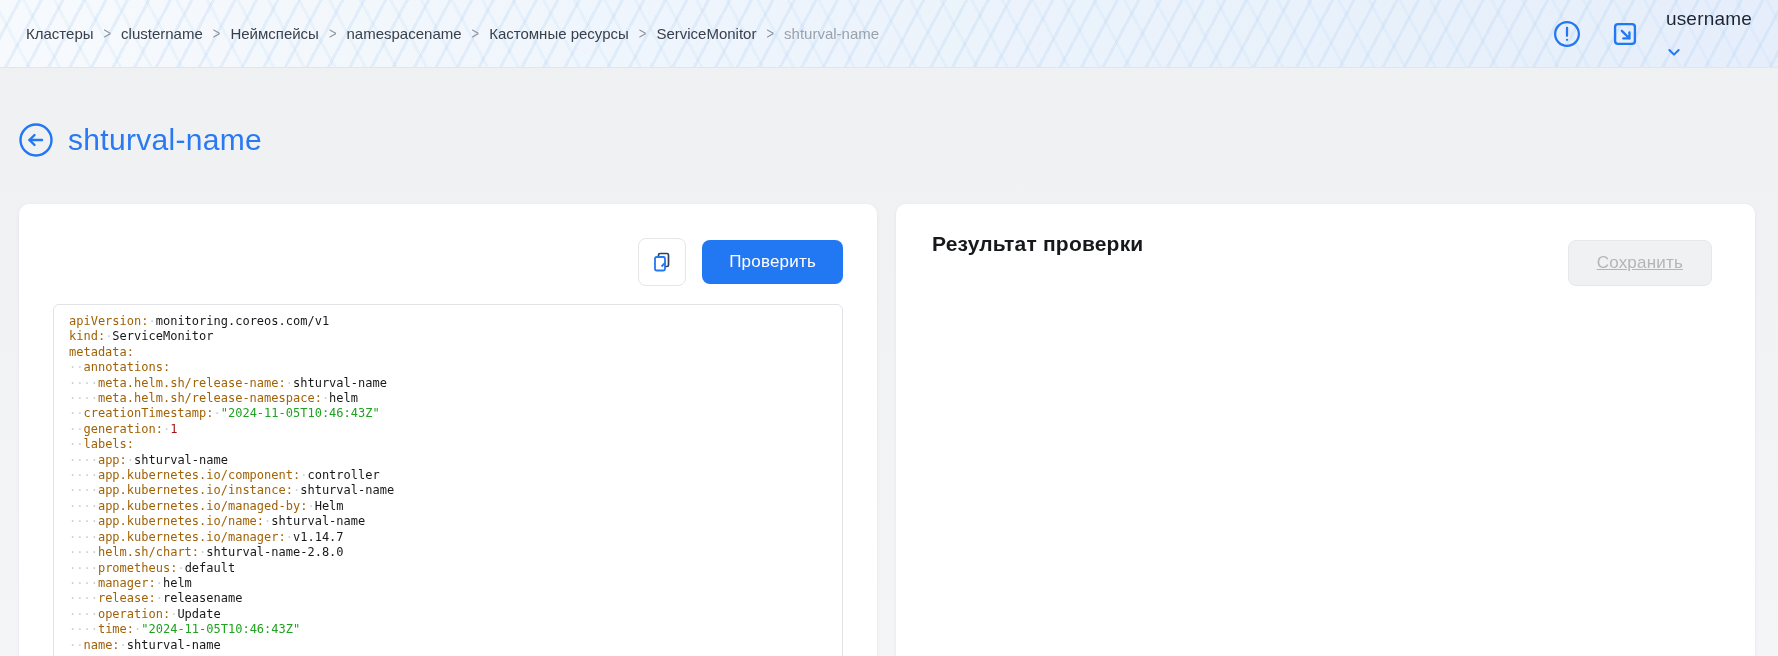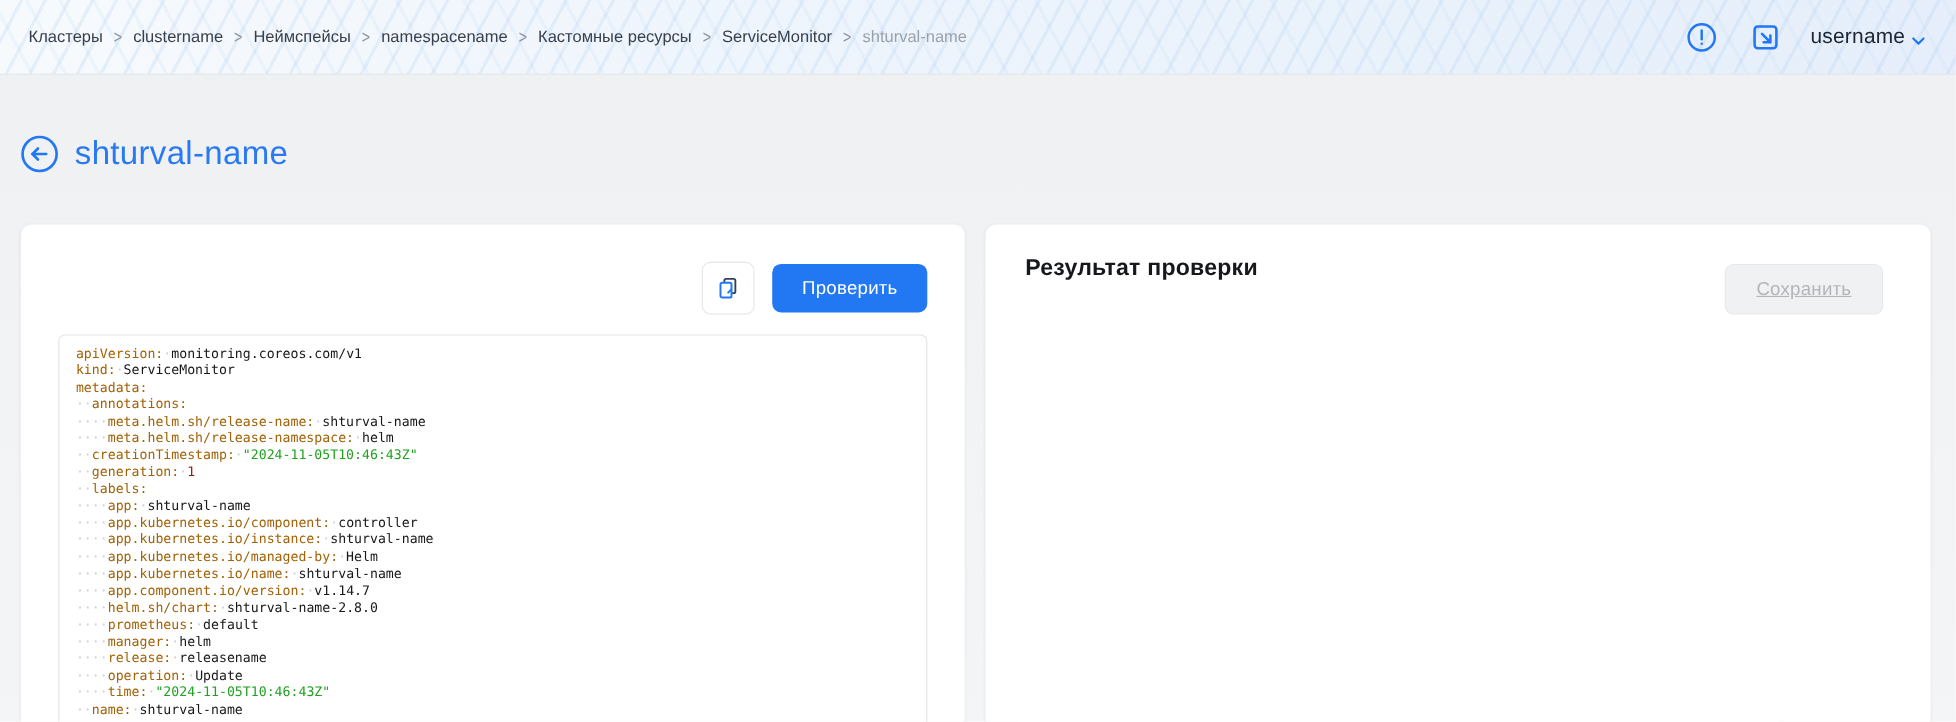--- a/index.html
+++ b/index.html
@@ -20,21 +20,21 @@
       linear-gradient(90deg,#f7fafd 0%,#edf4fc 45%,#e5eefa 100%);
     border-bottom:1px solid #e2e6eb;
     display:flex; align-items:center; padding:0 26px;
   }
   .crumbs { display:flex; align-items:center; gap:10px; font-size:15px; color:#39404c; flex:1 1 auto; white-space:nowrap; overflow:hidden; }
   .crumb { cursor:pointer; }
   .crumb.last { color:#9aa1ab; cursor:default; }
   .crumb-sep { color:#8b929c; font-size:13px; transform:scaleY(1.25); }
   .hdr-right { display:flex; align-items:center; gap:24px; margin-left:20px; }
   .hdr-icon-btn { width:34px; height:34px; display:flex; align-items:center; justify-content:center; cursor:pointer; }
-  .user-wrap { display:flex; align-items:flex-end; gap:4px; cursor:pointer; }
+  .user-wrap { display:flex; align-items:flex-start; gap:14px; cursor:pointer;flex-direction:column; }
   .user-name { font-size:19px; color:#1d2433; letter-spacing:.2px; }
 
   
   .title-row { position:absolute; left:18px; top:122px; display:flex; align-items:center; gap:14px; }
   .back-btn { width:36px; height:36px; cursor:pointer; display:flex; }
   .page-title { font-size:30px; font-weight:500; color:#2979f2; letter-spacing:.3px; }
 
   
   .card { position:absolute; top:204px; background:#fff; border-radius:10px; box-shadow:0 1px 4px rgba(30,40,60,.06); }
   .card-left  { left:19px;  width:858px; height:500px; }
@@ -151,21 +151,21 @@
       <div class="cl"><span class="ws">····</span><span class="k">meta.helm.sh/release-name:</span><span class="ws">·</span><span class="v-plain">shturval-name</span></div>
       <div class="cl"><span class="ws">····</span><span class="k">meta.helm.sh/release-namespace:</span><span class="ws">·</span><span class="v-plain">helm</span></div>
       <div class="cl"><span class="ws">··</span><span class="k">creationTimestamp:</span><span class="ws">·</span><span class="v-str">"2024-11-05T10:46:43Z"</span></div>
       <div class="cl"><span class="ws">··</span><span class="k">generation:</span><span class="ws">·</span><span class="v-num">1</span></div>
       <div class="cl"><span class="ws">··</span><span class="k">labels:</span></div>
       <div class="cl"><span class="ws">····</span><span class="k">app:</span><span class="ws">·</span><span class="v-plain">shturval-name</span></div>
       <div class="cl"><span class="ws">····</span><span class="k">app.kubernetes.io/component:</span><span class="ws">·</span><span class="v-plain">controller</span></div>
       <div class="cl"><span class="ws">····</span><span class="k">app.kubernetes.io/instance:</span><span class="ws">·</span><span class="v-plain">shturval-name</span></div>
       <div class="cl"><span class="ws">····</span><span class="k">app.kubernetes.io/managed-by:</span><span class="ws">·</span><span class="v-plain">Helm</span></div>
       <div class="cl"><span class="ws">····</span><span class="k">app.kubernetes.io/name:</span><span class="ws">·</span><span class="v-plain">shturval-name</span></div>
-      <div class="cl"><span class="ws">····</span><span class="k">app.component.io/version:</span><span class="ws">·</span><span class="v-plain">v1.14.7</span></div>
+      <div class="cl"><span class="ws">····</span><span class="k">app.kubernetes.io/manager:</span><span class="ws">·</span><span class="v-plain">v1.14.7</span></div>
       <div class="cl"><span class="ws">····</span><span class="k">helm.sh/chart:</span><span class="ws">·</span><span class="v-plain">shturval-name-2.8.0</span></div>
       <div class="cl"><span class="ws">····</span><span class="k">prometheus:</span><span class="ws">·</span><span class="v-plain">default</span></div>
       <div class="cl"><span class="ws">····</span><span class="k">manager:</span><span class="ws">·</span><span class="v-plain">helm</span></div>
       <div class="cl"><span class="ws">····</span><span class="k">release:</span><span class="ws">·</span><span class="v-plain">releasename</span></div>
       <div class="cl"><span class="ws">····</span><span class="k">operation:</span><span class="ws">·</span><span class="v-plain">Update</span></div>
       <div class="cl"><span class="ws">····</span><span class="k">time:</span><span class="ws">·</span><span class="v-str">"2024-11-05T10:46:43Z"</span></div>
       <div class="cl"><span class="ws">··</span><span class="k">name:</span><span class="ws">·</span><span class="v-plain">shturval-name</span></div>
     </div>
 </div>
 

